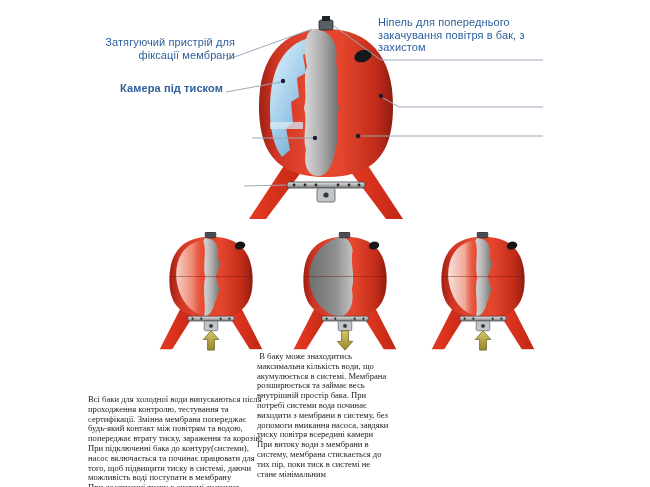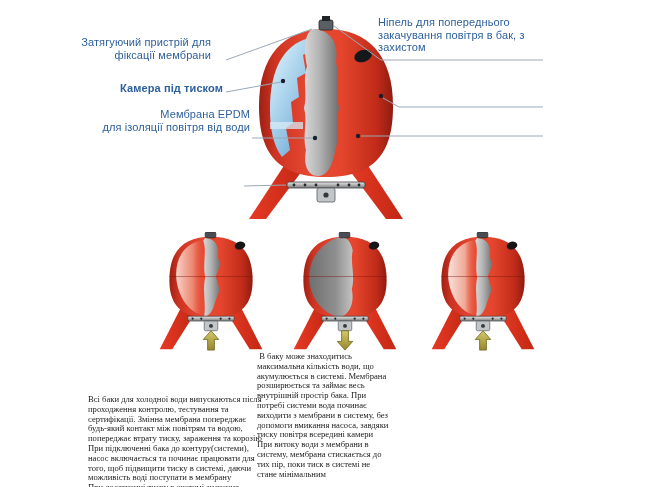--- a/index.html
+++ b/index.html
@@ -119,25 +119,23 @@
       <line x1="361" y1="136" x2="543" y2="136"></line>
     </g>
     <g fill="#15202b">
       <circle cx="283" cy="81" r="2.2"></circle>
       <circle cx="315" cy="138" r="2.2"></circle>
       <circle cx="381" cy="96" r="2.2"></circle>
       <circle cx="358" cy="136" r="2.2"></circle>
     </g>
   </svg>
 
-  <div class="lbl right-align" style="top:36px;right:439px;">Затягуючий пристрій для
+  <div class="lbl right-align" style="top:36px;right:415px;">Затягуючий пристрій для
 фіксації мембрани</div>
   <div class="lbl right-align" style="top:82px;right:427px;font-weight:bold;">Камера під тиском</div>
-  <div class="lbl right-align" style="top:108px;right:400px;">Мембрана EPDM
-для ізоляції повітря від води</div>
 
   <div class="lbl" style="top:16px;left:378px;">Ніпель для попереднього
 закачування повітря в бак, з
 захистом</div>
 
   <svg class="stage-fig" style="left:148px;top:232px;" width="126" height="121" viewBox="0 0 130 125">
     <g>
       <polygon points="34,78 49,83 25,121 12,121" fill="url(#gLeg)"></polygon>
       <polygon points="96,78 81,83 105,121 118,121" fill="url(#gLeg)"></polygon>
     </g>

